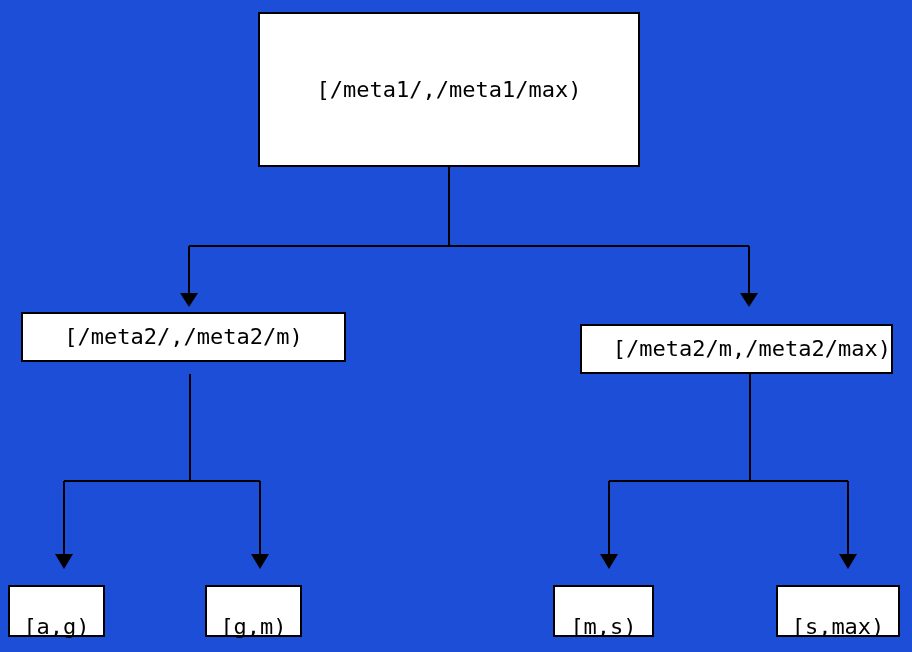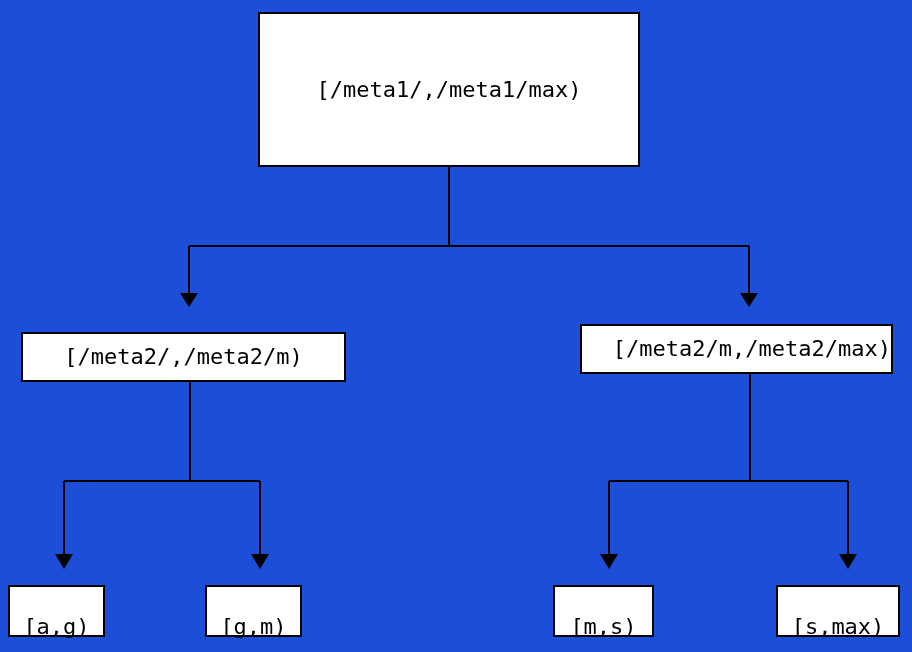--- a/index.html
+++ b/index.html
@@ -76,21 +76,21 @@
       <polygon points="251,554 269,554 260,569"></polygon>
       <polygon points="600,554 618,554 609,569"></polygon>
       <polygon points="839,554 857,554 848,569"></polygon>
     </g>
   </svg>
 
   <div class="tree-node level-root" style="left:258px; top:12px; width:382px; height:155px;">
     <span class="node-label">[/meta1/,/meta1/max)</span>
   </div>
 
-  <div class="tree-node level-mid" style="left:21px; top:332px; width:325px; height:50px;">
+  <div class="tree-node level-mid" style="left:21px; top:312px; width:325px; height:50px;">
     <span class="node-label">[/meta2/,/meta2/m)</span>
   </div>
 
   <div class="tree-node level-mid" style="left:580px; top:324px; width:313px; height:50px;justify-content:flex-end;">
     <span class="node-label">[/meta2/m,/meta2/max)</span>
   </div>
 
   <div class="tree-node level-leaf" style="left:8px; top:585px; width:97px; height:52px;">
     <span class="node-label">[a,g)</span>
   </div>

